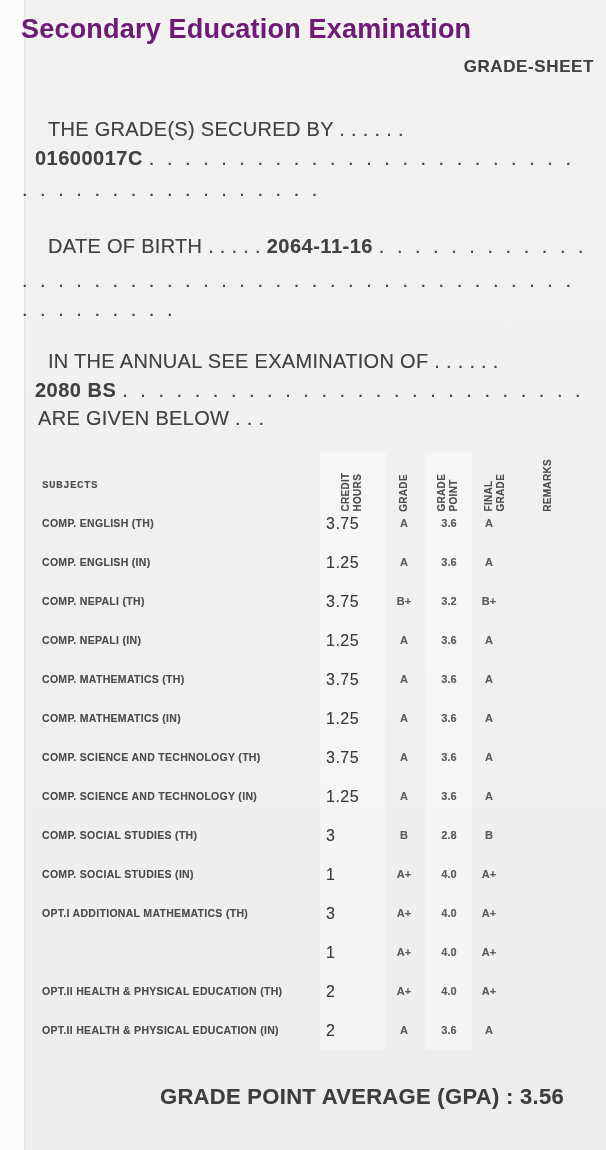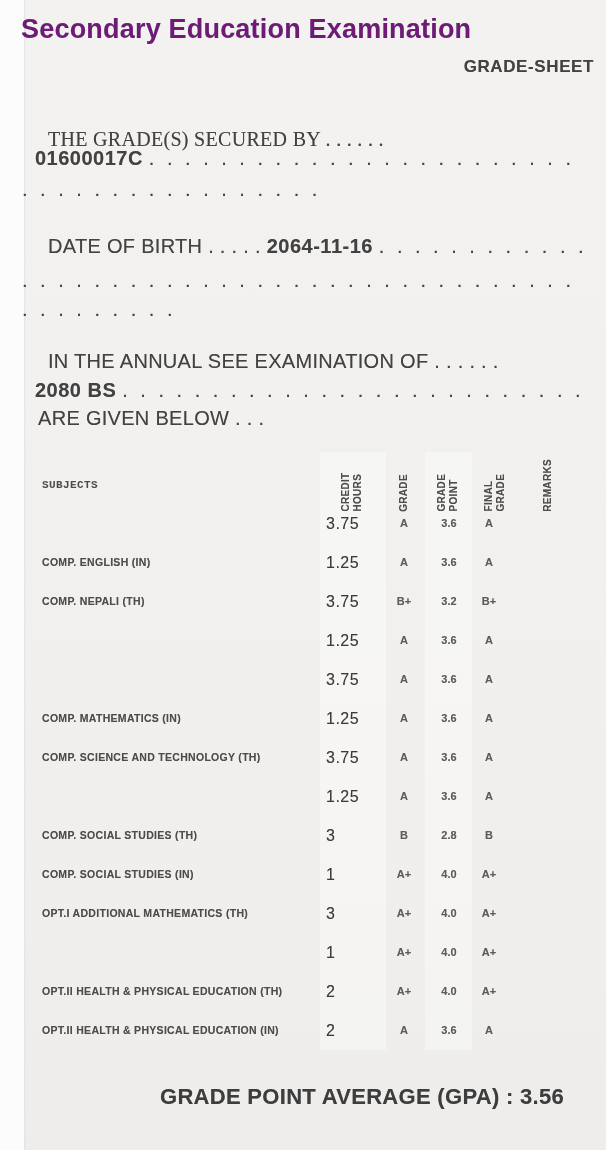--- a/index.html
+++ b/index.html
@@ -71,21 +71,21 @@
 <body>
 
 <div class="doc"></div>
 <div class="seam"></div>
 <div class="band band-credit"></div>
 <div class="band band-point"></div>
 
 <div class="title">Secondary Education Examination</div>
 <div class="subtitle scan">GRADE-SHEET</div>
 
-<div class="line scan" style="left:48px;top:128px;font-family:Liberation Serif, serif;"><span>THE GRADE(S) SECURED BY . . . . . .</span></div>
+<div class="line scan" style="left:48px;top:118px;"><span>THE GRADE(S) SECURED BY . . . . . .</span></div>
 <div class="line scan" style="left:35px;top:147px;"><b>01600017C</b> <span class="dots">. . . . . . . . . . . . . . . . . . . . . . . . . . . .</span></div>
 <div class="line scan" style="left:22px;top:178px;"><span class="dots">. . . . . . . . . . . . . . . . .</span></div>
 
 <div class="line scan" style="left:48px;top:235px;"><span>DATE OF BIRTH . . . . .</span> <b>2064-11-16</b> <span class="dots">. . . . . . . . . . . .</span></div>
 <div class="line scan" style="left:22px;top:269px;"><span class="dots">. . . . . . . . . . . . . . . . . . . . . . . . . . . . . . . . . . . .</span></div>
 <div class="line scan" style="left:22px;top:298px;"><span class="dots">. . . . . . . . .</span></div>
 
 <div class="line scan" style="left:48px;top:350px;"><span>IN THE ANNUAL SEE EXAMINATION OF . . . . . .</span></div>
 <div class="line scan" style="left:35px;top:379px;"><b>2080 BS</b> <span class="dots">. . . . . . . . . . . . . . . . . . . . . . . . . . . .</span></div>
 <div class="line scan" style="left:38px;top:407px;"><span>ARE GIVEN BELOW . . .</span></div>
@@ -95,20 +95,21 @@
 HOURS</div>
 <div class="vh" style="left:374px;top:476px;">GRADE</div>
 <div class="vh" style="left:417px;top:470px;">GRADE
 POINT</div>
 <div class="vh" style="left:464px;top:470px;">FINAL
 GRADE</div>
 <div class="vh" style="left:518px;top:476px;">REMARKS</div>
 
 <div id="rows">
   <div class="row" style="top: 504px;">
+    <span class="subj">COMP. ENGLISH (TH)</span>
     <span class="credit">3.75</span>
     <span class="cell grade">A</span>
     <span class="cell point">3.6</span>
     <span class="cell final">A</span>
     <span class="cell remarks"></span>
   </div>
 
   <div class="row" style="top: 543px;">
     <span class="subj">COMP. ENGLISH (IN)</span>
     <span class="credit">1.25</span>
@@ -121,28 +122,30 @@
   <div class="row" style="top: 582px;">
     <span class="subj">COMP. NEPALI (TH)</span>
     <span class="credit">3.75</span>
     <span class="cell grade">B+</span>
     <span class="cell point">3.2</span>
     <span class="cell final">B+</span>
     <span class="cell remarks"></span>
   </div>
 
   <div class="row" style="top: 621px;">
+    <span class="subj">COMP. NEPALI (IN)</span>
     <span class="credit">1.25</span>
     <span class="cell grade">A</span>
     <span class="cell point">3.6</span>
     <span class="cell final">A</span>
     <span class="cell remarks"></span>
   </div>
 
   <div class="row" style="top: 660px;">
+    <span class="subj">COMP. MATHEMATICS (TH)</span>
     <span class="credit">3.75</span>
     <span class="cell grade">A</span>
     <span class="cell point">3.6</span>
     <span class="cell final">A</span>
     <span class="cell remarks"></span>
   </div>
 
   <div class="row" style="top: 699px;">
     <span class="subj">COMP. MATHEMATICS (IN)</span>
     <span class="credit">1.25</span>
@@ -155,20 +158,21 @@
   <div class="row" style="top: 738px;">
     <span class="subj">COMP. SCIENCE AND TECHNOLOGY (TH)</span>
     <span class="credit">3.75</span>
     <span class="cell grade">A</span>
     <span class="cell point">3.6</span>
     <span class="cell final">A</span>
     <span class="cell remarks"></span>
   </div>
 
   <div class="row" style="top: 777px;">
+    <span class="subj">COMP. SCIENCE AND TECHNOLOGY (IN)</span>
     <span class="credit">1.25</span>
     <span class="cell grade">A</span>
     <span class="cell point">3.6</span>
     <span class="cell final">A</span>
     <span class="cell remarks"></span>
   </div>
 
   <div class="row" style="top: 816px;">
     <span class="subj">COMP. SOCIAL STUDIES (TH)</span>
     <span class="credit">3</span>

